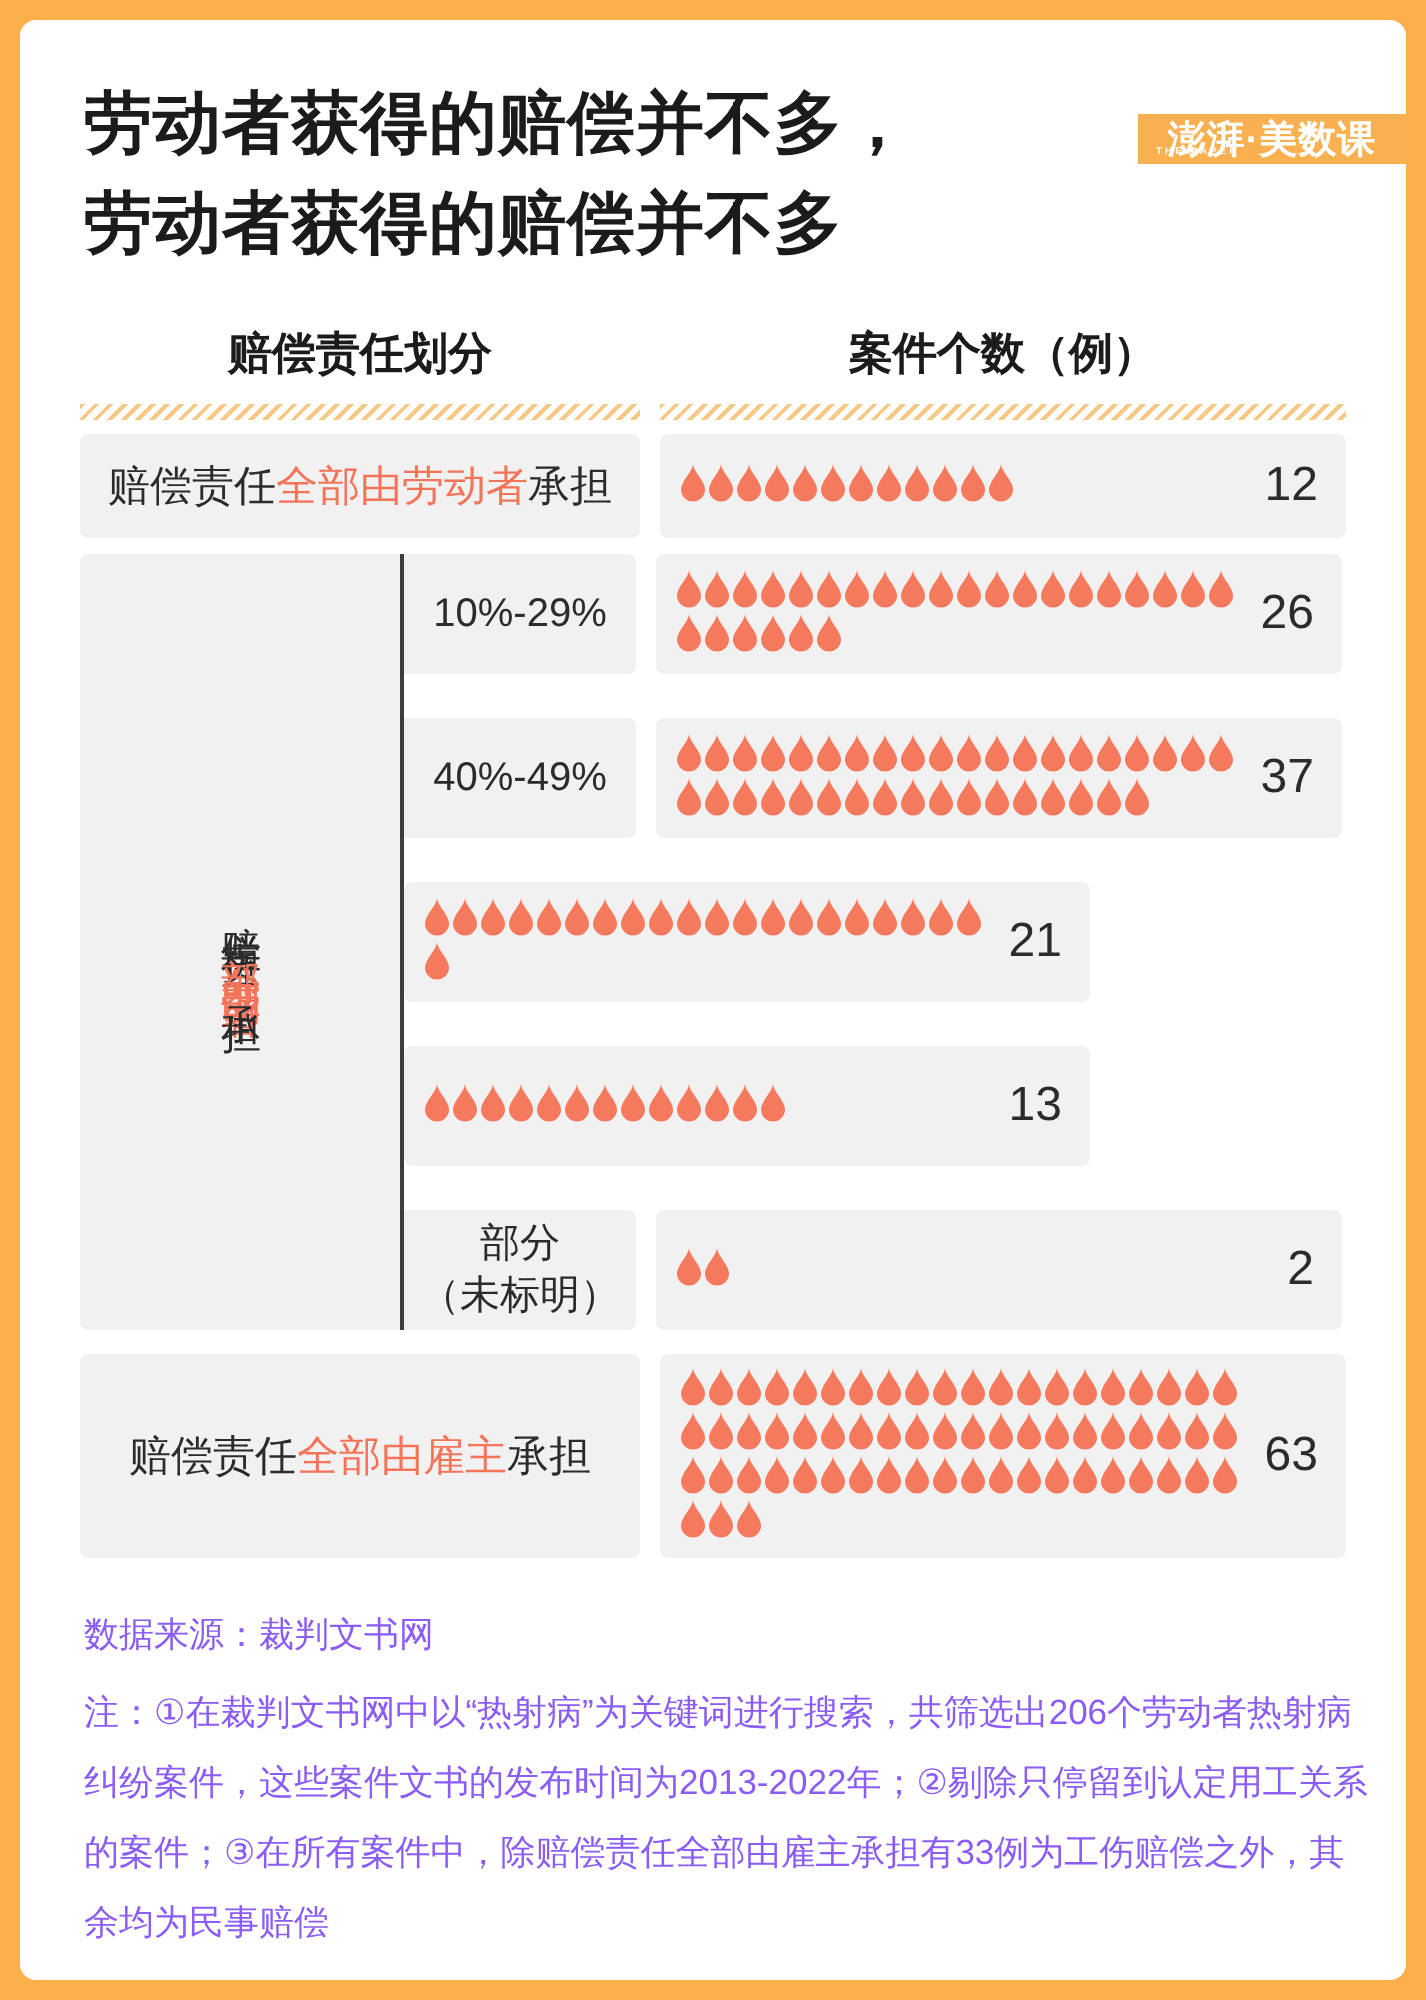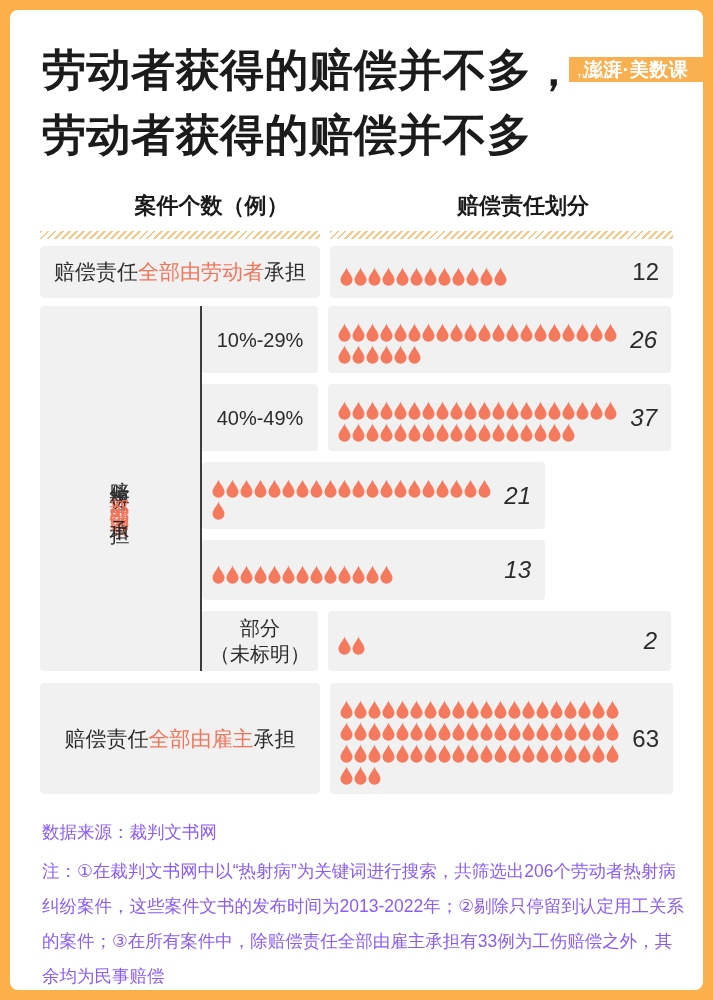--- a/index.html
+++ b/index.html
@@ -12,21 +12,21 @@
   }
   .sheet {
     position:absolute; inset:10px;
     background:#ffffff;
     border-radius:8px;
     overflow:hidden;
   }
   
   .title {
     margin:28px 0 4px 32px;
-    font-size:44px;
+    font-size:34px;
     line-height:1.47;
     font-weight:900;
     color:#1b1b1b;
     letter-spacing:0.5px;
   }
   .logo {
     position:absolute; top:47px; right:0;
     width:134px; height:25px;
     background:#F9B051;
     color:#ffffff;
@@ -58,21 +58,21 @@
   .label-cell {
     width:280px; margin-right:10px;
     display:flex; align-items:center; justify-content:center;
     font-size:21px; color:#2b2b2b;
     min-height:52px; text-align:center;
   }
   .hl { color:#F4745A; }
   .chart-cell {
     width:343px; position:relative;
     display:flex; align-items:center;
-    padding:17px 52px 9px 10px;
+    padding:6px 52px 9px 10px;
     min-height:52px;
   }
   .drops { display:flex; flex-wrap:wrap; gap:3px 1px; width:282px; }
   .drop-ico { width:13px; height:19px; display:block; }
   .num {
     position:absolute; right:14px; top:50%;
     transform:translateY(-50%);
     font-size:24px; color:#2b2b2b;
   }
 
@@ -81,31 +81,31 @@
   .group-label-cell {
     width:162px; background:#F1F1F1;
     border-right:2px solid #3d3d3d;
     border-radius:4px 0 0 4px;
     display:flex; align-items:center; justify-content:center;
   }
   .vtext {
     writing-mode:vertical-rl; text-orientation:upright;
     font-size:20px; color:#2b2b2b; letter-spacing:4px; line-height:1.1;
   }
-  .group-rows { display:flex; flex-direction:column; gap:11px; }
+  .group-rows { display:flex; flex-direction:column; gap:22px; }
   .sub-row { display:flex; }
   .sub-label-cell {
     width:116px; margin-right:10px;
     background:#F1F1F1; border-radius:0 4px 4px 0;
     display:flex; flex-direction:column; align-items:center; justify-content:center;
     font-size:20px; color:#2b2b2b; line-height:1.3;
     min-height:60px; text-align:center;
     padding:4px 2px;
   }
-  .sub-row .chart-cell { min-height:60px;font-style:italic; }
+  .sub-row .chart-cell { min-height:60px; }
 
   .last-row { margin-top:12px; }
   .last-row .label-cell, .last-row .chart-cell { min-height:102px; }
 
   
   .footer { margin:24px 32px 0 32px; width:645px; color:#8b5cf6; }
   .source { font-size:17.5px; margin:0 0 8px 0; line-height:1.6; }
   .note { font-size:17.5px; margin:0; line-height:2.0; }
 </style>
 </head>
@@ -115,22 +115,22 @@
 
   <h1 class="title"><span>劳动者获得的赔偿并不多，</span><br><span>劳动者获得的赔偿并不多</span></h1>
 
   <div class="logo">
     <span>澎湃·美数课</span>
     <span class="logo-sub">THE PAPER</span>
   </div>
 
   <div class="table">
     <div class="thead">
+      <div class="th c1">赔偿责任划分</div>
       <div class="th c2">案件个数（例）</div>
-      <div class="th c1">赔偿责任划分</div>
     </div>
     <div class="hatch-row">
       <div class="hatch c1"></div>
       <div class="hatch c2"></div>
     </div>
     <div id="pict-rows">
         <div class="simple-row">
           <div class="label-cell cell">
             <span><span>赔偿责任</span><span class="hl">全部由劳动者</span><span>承担</span></span>
           </div>

